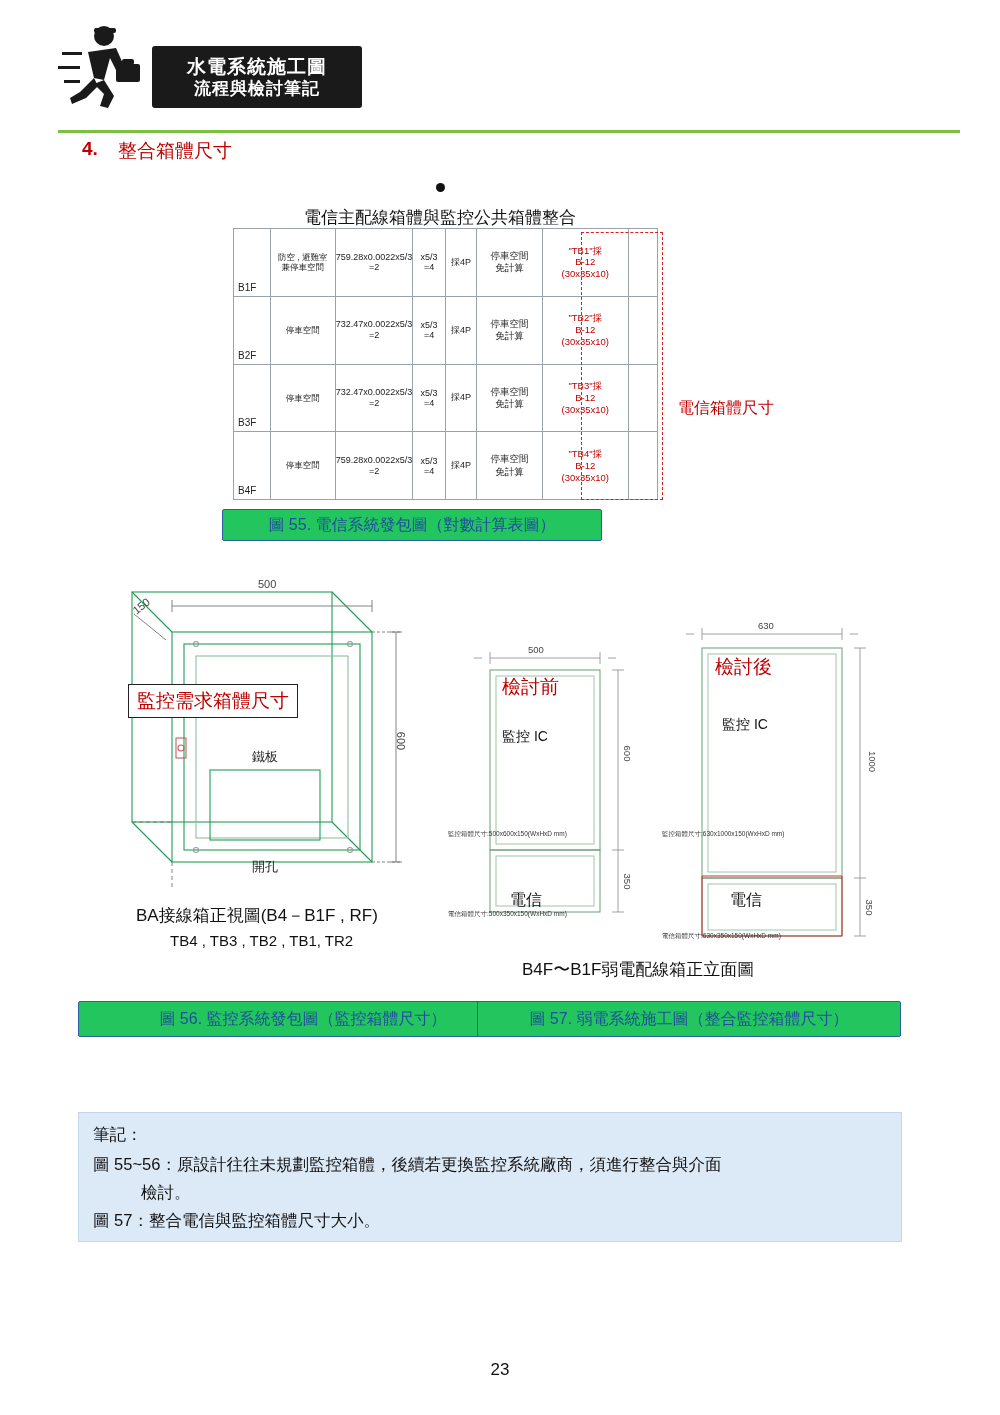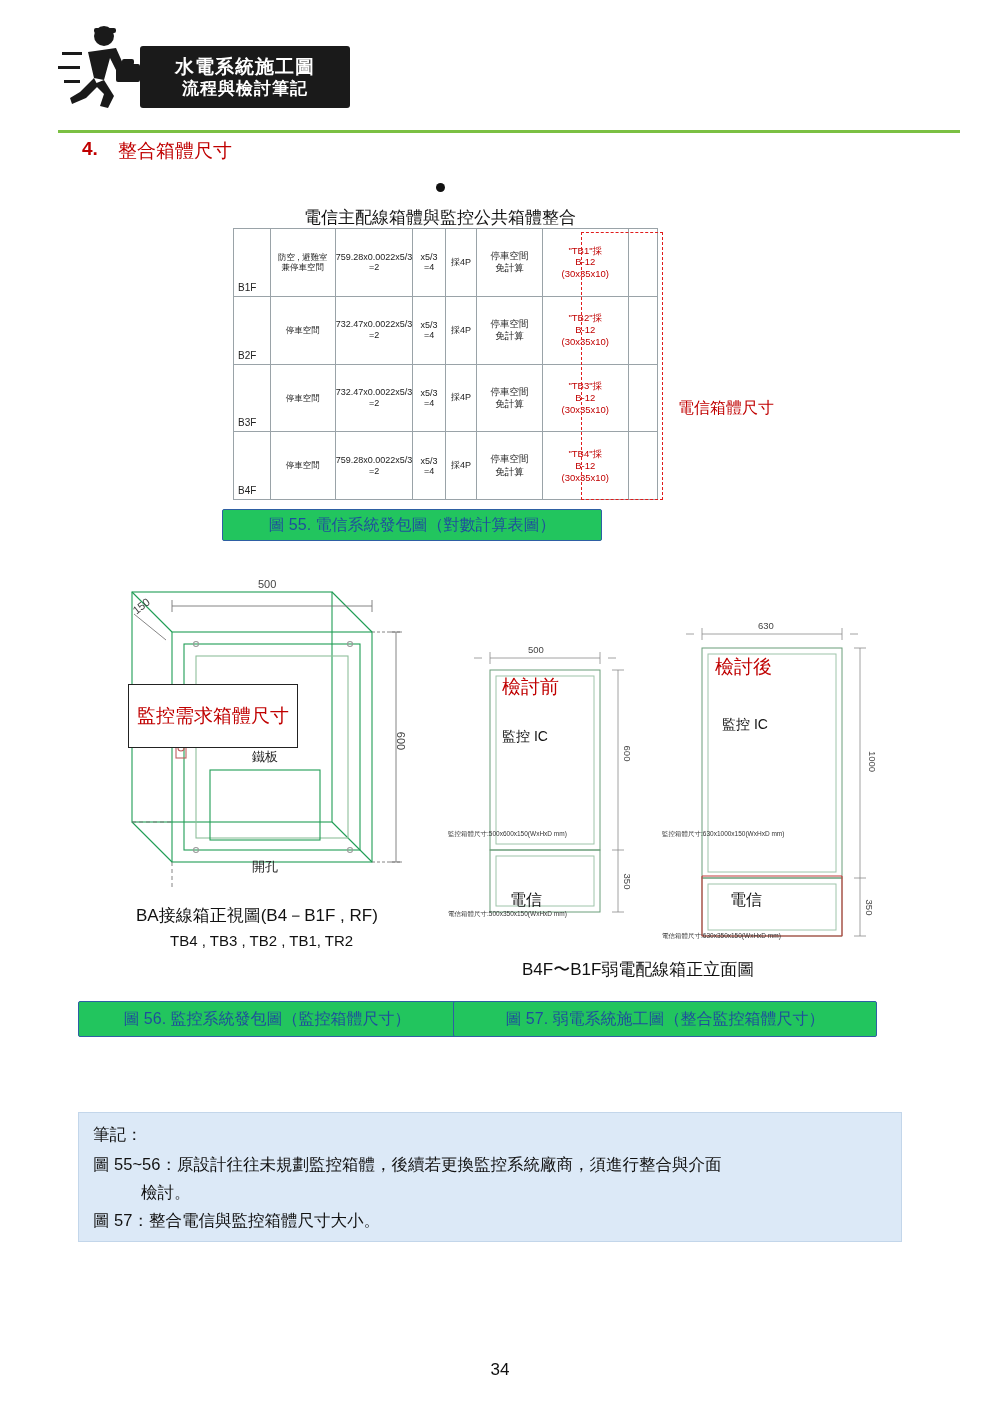--- a/index.html
+++ b/index.html
@@ -6,21 +6,21 @@
   body{
     width:1000px;height:1415px;position:relative;
     background:#ffffff;
     font-family:"Liberation Sans", sans-serif;
     color:#1a1a1a;
   }
   
   .page-header{position:absolute;left:40px;top:18px;width:920px;height:110px;}
   .logo-mark{position:absolute;left:18px;top:4px;width:90px;height:92px;}
   .logo-box{
-    position:absolute;left:100px;top:28px;width:210px;height:62px;
+    position:absolute;left:112px;top:28px;width:210px;height:62px;
     background:#1a1a1a;border-radius:3px;color:#fff;
     display:flex;flex-direction:column;align-items:center;justify-content:center;
     line-height:1.25;
   }
   .logo-line1{font-size:19px;font-weight:bold;letter-spacing:1px;}
   .logo-line2{font-size:17px;font-weight:bold;letter-spacing:1px;text-align:right;}
   .header-rule{position:absolute;left:18px;top:112px;width:902px;height:3px;background:#7bc043;}
 
   
   .sec-num{position:absolute;left:82px;top:138px;font-size:19px;font-weight:bold;color:#c00000;}
@@ -51,29 +51,29 @@
     background:#fff;padding:2px 6px;
   }
 
   
   .cap{
     position:absolute;border:1px solid #2e5fa3;color:#1f4e9c;
     font-size:16px;display:flex;align-items:center;justify-content:center;
     background:#22c55e;border-radius:2px;
   }
   #cap55{left:222px;top:509px;width:378px;height:30px;}
-  #cap56{left:78px;top:1001px;width:376px;height:34px;}
-  #cap57{left:453px;top:1001px;width:422px;height:34px;}
+  #cap56{left:78px;top:1001px;width:376px;height:34px;padding-left:36px;}
+  #cap57{left:477px;top:1001px;width:422px;height:34px;}
 
   
   .fig56{position:absolute;left:110px;top:570px;width:320px;height:420px;}
   .fig56 svg{position:absolute;left:0;top:0;}
   .mon-callout{
     position:absolute;left:18px;top:114px;font-size:19px;color:#c00000;
-    background:#fff;border:1px solid #222;padding:18px 8px;white-space:nowrap;
+    background:#fff;border:1px solid #222;padding:3px 8px;white-space:nowrap;
   }
   .lbl-iron{position:absolute;left:142px;top:178px;font-size:13px;color:#222;}
   .lbl-hole{position:absolute;left:142px;top:288px;font-size:13px;color:#222;}
   .dim-500{position:absolute;left:148px;top:8px;font-size:11px;color:#444;}
   .dim-150{position:absolute;left:22px;top:30px;font-size:11px;color:#444;transform:rotate(-38deg);}
   .dim-600{position:absolute;left:282px;top:165px;font-size:11px;color:#444;transform:rotate(90deg);}
   .fig56-t1{position:absolute;left:26px;top:334px;font-size:17px;color:#111;white-space:nowrap;}
   .fig56-t2{position:absolute;left:60px;top:362px;font-size:15px;color:#111;white-space:nowrap;}
 
   
@@ -324,13 +324,13 @@
 <div class="cap" id="cap56">圖 56. 監控系統發包圖（監控箱體尺寸）</div>
 <div class="cap" id="cap57">圖 57. 弱電系統施工圖（整合監控箱體尺寸）</div>
 
 <div class="notes">
   <div class="line n0">筆記：</div>
   <div class="line n1">圖 55~56：原設計往往未規劃監控箱體，後續若更換監控系統廠商，須進行整合與介面</div>
   <div class="line n2">檢討。</div>
   <div class="line n3">圖 57：整合電信與監控箱體尺寸大小。</div>
 </div>
 
-<div class="page-num">34</div>
+<div class="page-num">23</div>
 
 </body></html>

